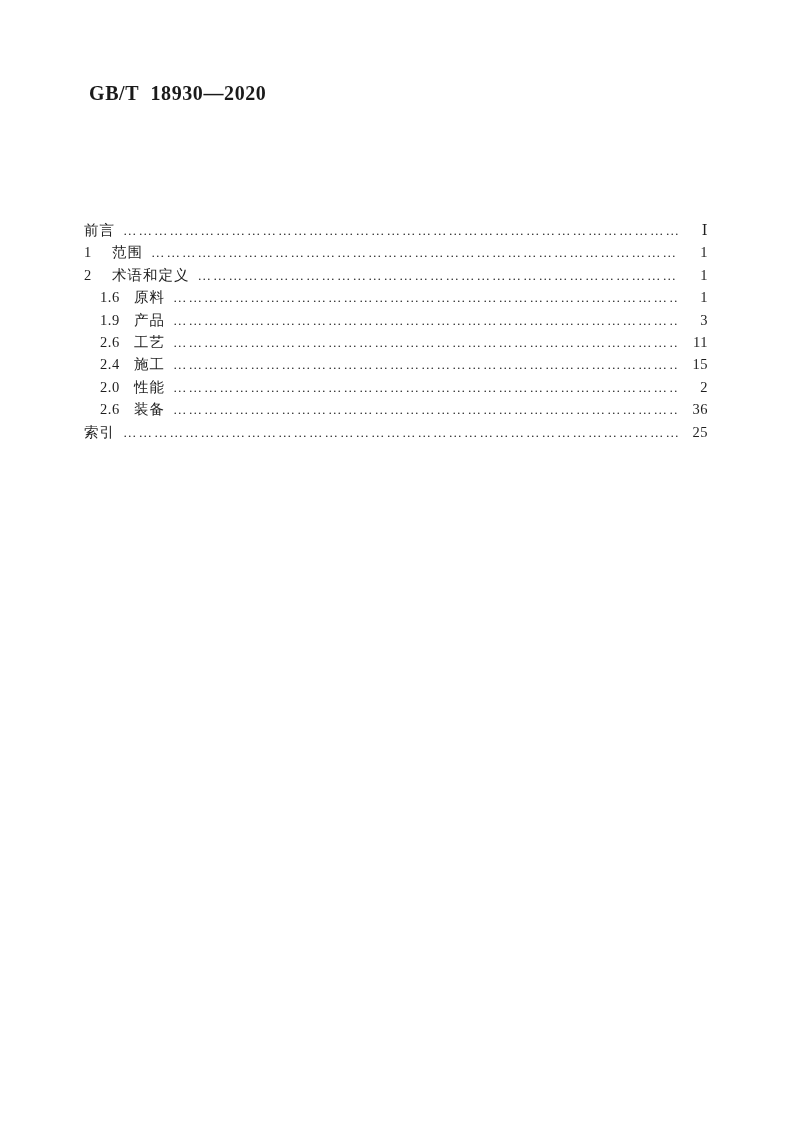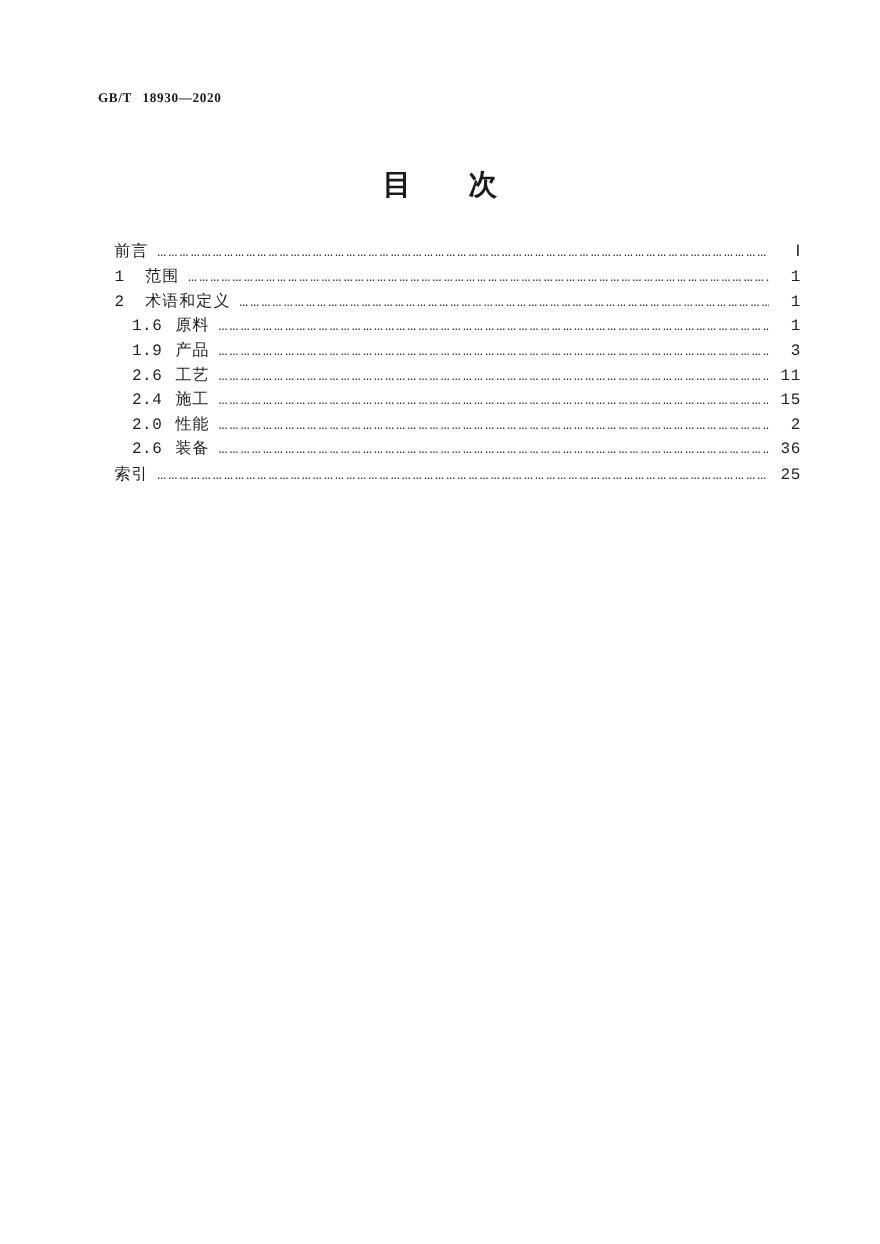--- a/index.html
+++ b/index.html
@@ -12,21 +12,21 @@
     height: 1131px;
     background: #ffffff;
     color: #1e1e1e;
     font-family: "Liberation Serif", "DejaVu Serif", serif;
   }
 
   .doc-code {
     position: absolute;
     left: 89px;
     top: 82px;
-    font-size: 12px;
+    font-size: 20px;
     font-weight: bold;
     letter-spacing: 0.6px;
     word-spacing: 6px;
     color: #1a1a1a;
     font-family: "Liberation Serif", "DejaVu Serif", serif;
   }
 
   .doc-title {
     position: absolute;
     left: 0;
@@ -35,26 +35,25 @@
     text-align: center;
     font-size: 26px;
     font-weight: bold;
     color: #1a1a1a;
     font-family: "Liberation Sans", "DejaVu Sans", sans-serif;
     white-space: pre;
   }
 
   .toc {
     position: absolute;
-    left: 104px;
+    left: 84px;
     top: 219px;
     width: 624px;
     list-style: none;
     font-size: 14.5px;
-    font-family: Liberation Mono, monospace;
   }
 
   .toc-row {
     display: flex;
     align-items: baseline;
     height: 22.4px;
     line-height: 22.4px;
     white-space: nowrap;
   }
 
@@ -90,21 +89,20 @@
     letter-spacing: 0.5px;
   }
 </style>
 </head>
 <body>
 
 <div class="page">
 
   <div class="doc-code">GB/T 18930—2020</div>
 
-  <div class="doc-title">目　　次</div>
 
   <ol class="toc">
       <li class="toc-row level-0">
 
     <span class="toc-label">前言</span>
     <span class="toc-dots">…………………………………………………………………………………………………………………………………………………………………………………………</span>
     <span class="toc-page">Ⅰ</span>
   </li>
       <li class="toc-row level-0">
     <span class="toc-num">1</span>

